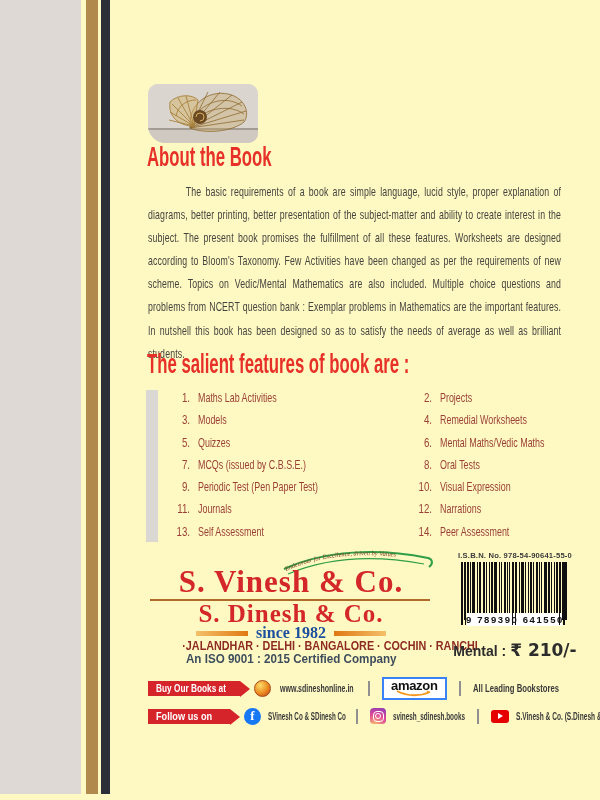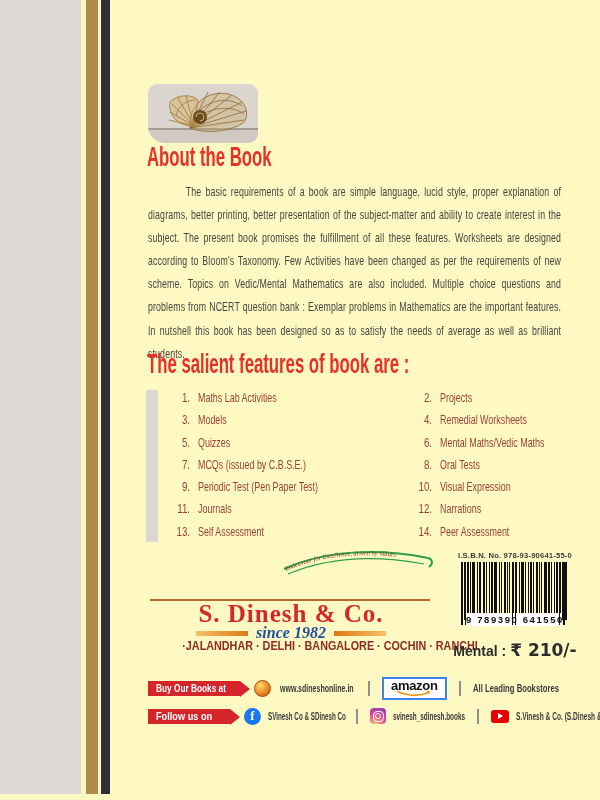--- a/index.html
+++ b/index.html
@@ -40,21 +40,21 @@
             font-family:"Liberation Serif",serif;font-weight:bold;font-size:31px;line-height:1;
             color:#d3272b;letter-spacing:1px;white-space:nowrap;}
   .l-underline{position:absolute;left:2px;top:51px;width:280px;height:2px;background:#b06a2a;}
   .l-dinesh{position:absolute;left:0;top:53px;width:100%;text-align:center;
             font-family:"Liberation Serif",serif;font-weight:bold;font-size:25px;line-height:1;
             color:#d3272b;letter-spacing:1px;white-space:nowrap;}
   .l-since-row{position:absolute;left:0;top:76px;width:100%;display:flex;align-items:center;
                justify-content:center;gap:8px;}
   .since-bar{width:52px;height:5px;background:linear-gradient(90deg,#f4c069,#e07812);}
   .since-bar.rev{background:linear-gradient(270deg,#f4c069,#e07812);}
-  .l-since{font-family:"Liberation Serif",serif;font-style:italic;font-weight:bold;
+  .l-since{font-family:"Liberation Serif",serif;font-weight:bold;
            font-size:16px;color:#1c4f9e;white-space:nowrap;}
   .l-cities{position:absolute;left:4px;top:88px;width:100%;text-align:center;}
   .l-cities span{display:inline-block;transform:scaleX(.83);transform-origin:50% 0;
                  font-weight:bold;font-size:13px;color:#8d2a23;white-space:nowrap;}
   .l-iso{position:absolute;left:0;top:101px;width:100%;text-align:center;}
   .l-iso span{display:inline-block;transform:scaleX(.93);transform-origin:50% 0;
               font-weight:bold;font-size:12.5px;color:#3e4d5c;white-space:nowrap;}
 
   
   .bc-block{left:452px;top:551px;width:126px;text-align:center;}
@@ -190,34 +190,38 @@
     <svg class="swoosh" viewBox="0 0 160 30">
       <defs>
         <path id="tagpath" d="M6,25 C 46,7 95,5 150,16" fill="none"></path>
       </defs>
       <path d="M4,23 C 45,4 98,2 148,12 C 152,13 154,17 149,21" fill="none" stroke="#2f9e46" stroke-width="2"></path>
       <path d="M8,28 C 48,11 96,9 144,18" fill="none" stroke="#2f9e46" stroke-width="1.2"></path>
       <text font-family="Liberation Serif, serif" font-style="italic" font-size="6.4" fill="#7d3b24">
         <textPath href="#tagpath">Endeavour for Excellence, driven by Values</textPath>
       </text>
     </svg>
+    <div class="l-vinesh">S. Vinesh &amp; Co.</div>
     <div class="l-underline"></div>
     <div class="l-dinesh">S. Dinesh &amp; Co.</div>
     <div class="l-since-row">
       <span class="since-bar"></span>
       <span class="l-since">since 1982</span>
       <span class="since-bar rev"></span>
     </div>
     <div class="l-cities">
       <span>·JALANDHAR · DELHI · BANGALORE · COCHIN · RANCHI</span>
     </div>
+    <div class="l-iso">
+      <span>An ISO 9001 : 2015  Certified Company</span>
+    </div>
   </div>
 
   <div class="abs bc-block">
-    <div class="isbn-label">I.S.B.N. No. 978-93-90641-55-0</div>
+    <div class="isbn-label">I.S.B.N. No. 978-54-90641-55-0</div>
     <svg class="bc-svg" width="112" height="70" viewBox="0 0 112 70">
       <line x1="2" y1="29" x2="108" y2="29" stroke="#101010" stroke-width="58" stroke-dasharray="2 1 1 2 2 1 1 1 3 2 1 1 2 2 2 1 1 2 1 1 2 1 3 2 1 1 1 2 2 1 1 1 1 2 2 1 2 2 1 1 3 1 1 2 1 1 2 1 1 2 2 1 1 1 1 2 3 1 2 1 1 2 1 1 2 1"></line>
       <rect x="8" y="51" width="95" height="13" fill="#fff"></rect>
       <g fill="#101010">
         <rect x="2" y="0" width="2" height="63"></rect>
           <rect x="6" y="0" width="1" height="63"></rect>
         <rect x="53" y="0" width="1" height="63"></rect>
           <rect x="56" y="0" width="1" height="63"></rect>
         <rect x="100" y="0" width="1" height="63"></rect>
           <rect x="104" y="0" width="2" height="63"></rect>

